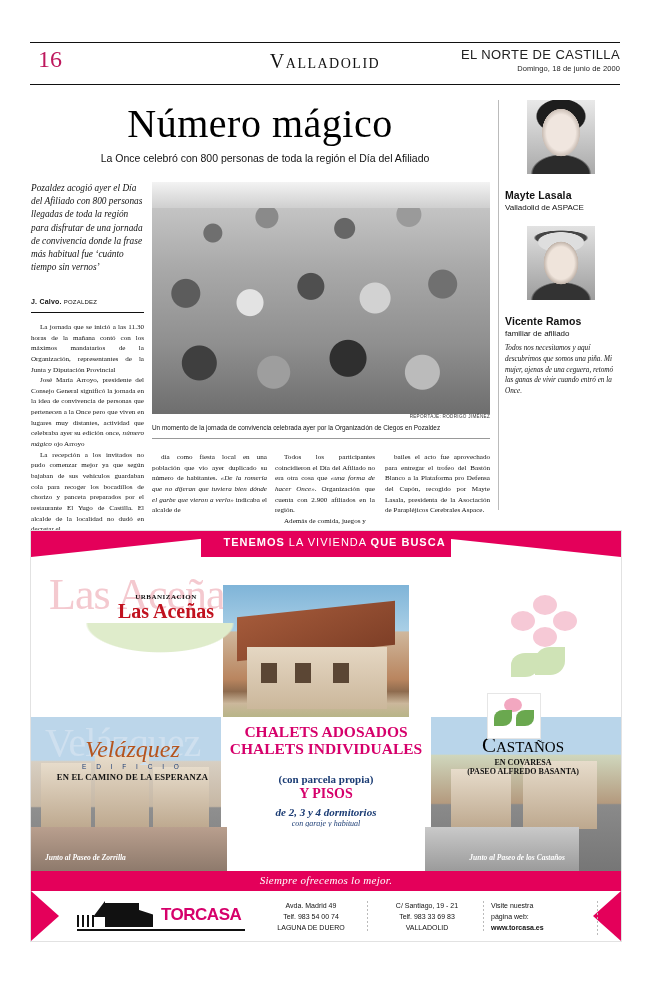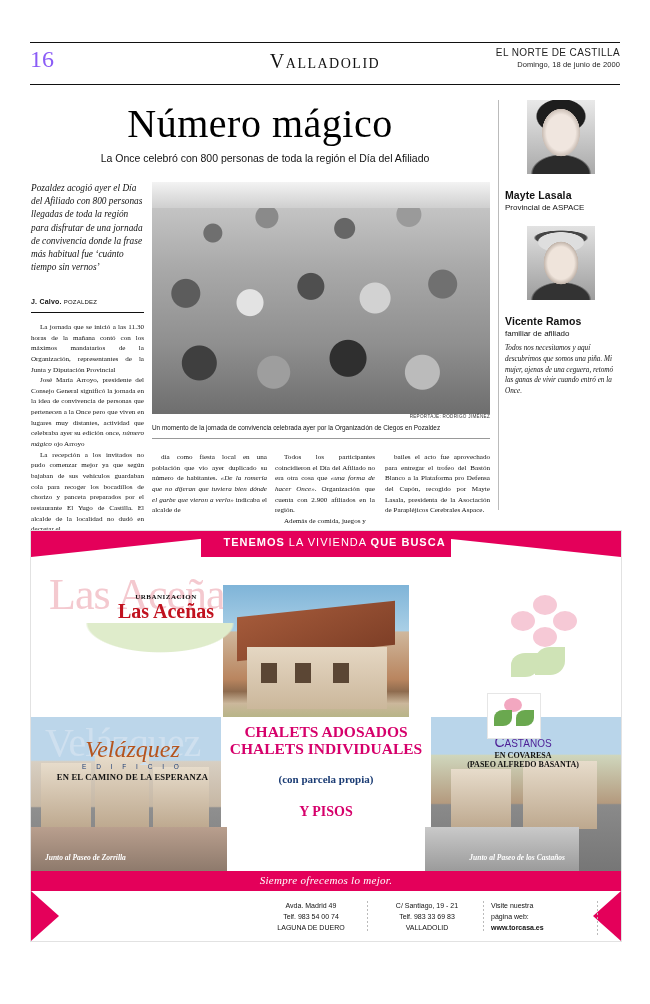--- a/index.html
+++ b/index.html
@@ -5,28 +5,28 @@
   html,body{margin:0;padding:0;}
   body{
     width:650px;height:1004px;background:#ffffff;
     font-family:"Liberation Serif", serif;
     color:#111;overflow:hidden;position:relative;
   }
   .page{width:650px;height:1004px;position:relative;}
 
   
   .masthead{position:absolute;left:30px;top:44px;width:590px;height:40px;}
-  .folio{position:absolute;left:0;top:2px;font-size:24px;font-family:"Liberation Serif",serif;color:#8b5cf6;}
+  .folio{position:absolute;left:8px;top:2px;font-size:24px;font-family:"Liberation Serif",serif;color:#be185d;}
   .section-title{
     position:absolute;left:0;right:0;top:6px;text-align:center;
     font-family:"Liberation Serif",serif;font-size:20px;letter-spacing:1.5px;
     font-variant:small-caps;color:#111;
   }
   .masthead-right{position:absolute;right:0;top:2px;text-align:right;line-height:1.35;}
-  .masthead-right .paper{font-family:"Liberation Sans",sans-serif;font-size:10px;letter-spacing:.4px;color:#222;}
+  .masthead-right .paper{font-family:"Liberation Sans",sans-serif;font-size:13px;letter-spacing:.4px;color:#222;}
   .masthead-right .date{font-family:"Liberation Sans",sans-serif;font-size:7.5px;letter-spacing:.1px;color:#222;}
   .rule-top{position:absolute;left:30px;top:42px;width:590px;height:1px;background:#111;}
   .rule-bot{position:absolute;left:30px;top:84px;width:590px;height:1px;background:#111;}
 
   
   .headline{
     position:absolute;left:30px;top:100px;width:460px;text-align:center;
     font-family:"Liberation Serif",serif;font-size:40px;font-weight:400;color:#000;
     letter-spacing:.5px;
   }
@@ -175,28 +175,28 @@
   .ad-photo2{position:absolute;left:0;top:0;width:190px;height:154px;
     background:linear-gradient(180deg,#bcd6ea 0 28%,#d8cfc2 29%,#c6b7a4 58%,#8f8f8f 59%,#7d7d7d 100%);overflow:hidden;}
   .ad-photo3{position:absolute;right:0;top:0;width:190px;height:154px;
     background:linear-gradient(180deg,#b9d5ea 0 24%,#cfd6bc 25%,#b49a7e 56%,#8a8a8a 57%,#767676 100%);overflow:hidden;}
   .bld{position:absolute;background:linear-gradient(180deg,#e7dccb,#bda88e);}
   .logo-velaz{position:absolute;left:14px;top:20px;width:175px;text-align:center;}
   .logo-velaz .nm{font-family:"Liberation Serif",serif;font-style:italic;font-size:24px;color:#b5541d;line-height:1;}
   .logo-velaz .ed{font-family:"Liberation Sans",sans-serif;font-size:6.5px;letter-spacing:4px;color:#1b3c74;margin-top:2px;}
   .logo-velaz .sub{font-family:"Liberation Serif",serif;font-size:8.6px;font-weight:bold;color:#111;margin-top:2px;letter-spacing:.2px;}
   .logo-cast{position:absolute;right:8px;top:18px;width:180px;text-align:center;}
-  .logo-cast .nm{font-family:Liberation Sans, sans-serif;font-size:14px;color:#4c1d95;font-variant:small-caps;line-height:1;}
+  .logo-cast .nm{font-family:Liberation Serif, serif;font-size:21px;color:#000000;font-variant:small-caps;line-height:1;}
   .logo-cast .sub{font-family:"Liberation Serif",serif;font-size:8px;font-weight:bold;color:#111;margin-top:2px;}
   .logo-cast .sub2{font-family:"Liberation Serif",serif;font-size:8px;font-weight:bold;color:#111;}
   .castico{position:absolute;right:72px;top:-42px;width:52px;height:44px;background:#fff;border:1px solid #e6e6e6;}
   .ad-center{position:absolute;left:192px;top:6px;width:206px;text-align:center;}
   .ad-center .l1{font-family:"Liberation Serif",serif;font-size:15.5px;font-weight:bold;color:#d6006b;line-height:1.12;}
   .ad-center .l2{font-family:"Liberation Serif",serif;font-size:11px;font-weight:bold;color:#1b3c74;margin-top:15px;}
-  .ad-center .l3{font-family:"Liberation Serif",serif;font-size:14px;font-weight:bold;color:#d6006b;margin-top:19px;}
+  .ad-center .l3{font-family:"Liberation Serif",serif;font-size:14px;font-weight:bold;color:#d6006b;margin-top:1px;}
   .ad-center .l4{font-family:"Liberation Serif",serif;font-style:italic;font-size:11px;font-weight:bold;color:#1b3c74;margin-top:4px;}
   .ad-center .l5{font-family:"Liberation Serif",serif;font-style:italic;font-size:8px;color:#1b3c74;margin-top:1px;}
 
   .ad-street{position:absolute;left:0;top:296px;width:548px;height:44px;
     background:linear-gradient(180deg,#cfcfcf,#a7a7a7);overflow:hidden;}
   .ad-street .roadl{position:absolute;left:0;top:0;width:200px;height:44px;
     background:linear-gradient(180deg,#b99f8e,#8e7a6c);}
   .ad-street .roadr{position:absolute;right:0;top:0;width:200px;height:44px;
     background:linear-gradient(180deg,#c9c9c9,#9b9b9b);}
   .ad-street .whitemid{position:absolute;left:196px;top:0;width:198px;height:44px;background:#fff;}
@@ -282,21 +282,21 @@
     </div>
   <div class="col c4">
       <p class="first">bailes el acto fue aprovechado para entregar el trofeo del Bastón Blanco a la Plataforma pro Defensa del Cupón, recogido por Mayte Lasala, presidenta de la Asociación de Parapléjicos Cerebrales Aspace.</p>
     </div>
 
   <div class="rail-sep"></div>
   <div class="rail">
     <div>
       <div class="portrait p1"></div>
       <div class="rail-name">Mayte Lasala</div>
-      <div class="rail-role">Provincial de ASPACE</div>
+      <div class="rail-role">Valladolid de ASPACE</div>
     </div>
     <div class="rail-block2">
       <div class="portrait p2"></div>
       <div class="rail-name">Vicente Ramos</div>
       <div class="rail-role">familiar de afiliado</div>
       <div class="rail-quote">Todos nos necesitamos y aquí descubrimos que somos una piña. Mi mujer, ajenas de una ceguera, retomó las ganas de vivir cuando entró en la Once.</div>
     </div>
   </div>
 
   <div class="ad">
@@ -388,20 +388,28 @@
     </div>
 
     <div class="ad-slogan">
       <div class="s">Siempre ofrecemos lo mejor.</div>
     </div>
 
     <div class="ad-footer">
       <div class="arrow-l"></div>
       <div class="arrow-r"></div>
 
+      <div class="torcasa">
+        <div class="fence"></div>
+        <div class="roof"></div>
+        <div class="box"></div>
+        <div class="box2"></div>
+        <div class="wordmark">TORCASA</div>
+        <div class="ul"></div>
+      </div>
 
       <div class="addr-div" style="left:336px;"></div>
       <div class="addr a1">
         <div>Avda. Madrid 49</div>
         <div>Telf. 983 54 00 74</div>
         <div>LAGUNA DE DUERO</div>
       </div>
 
       <div class="addr-div" style="left:452px;"></div>
       <div class="addr a2">

